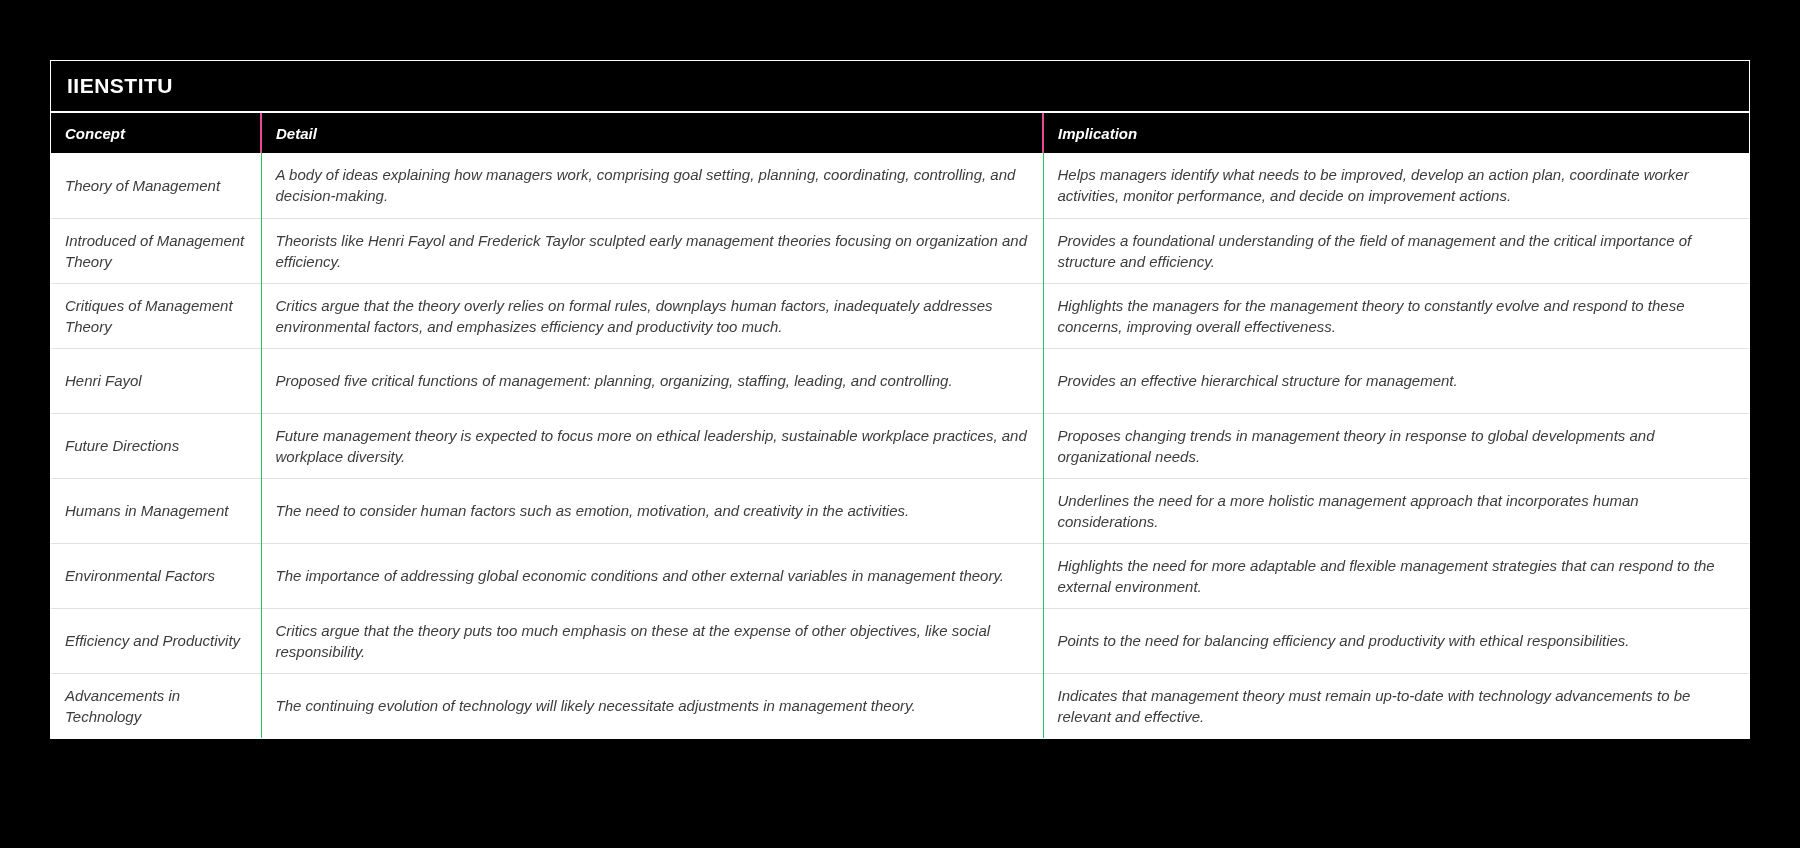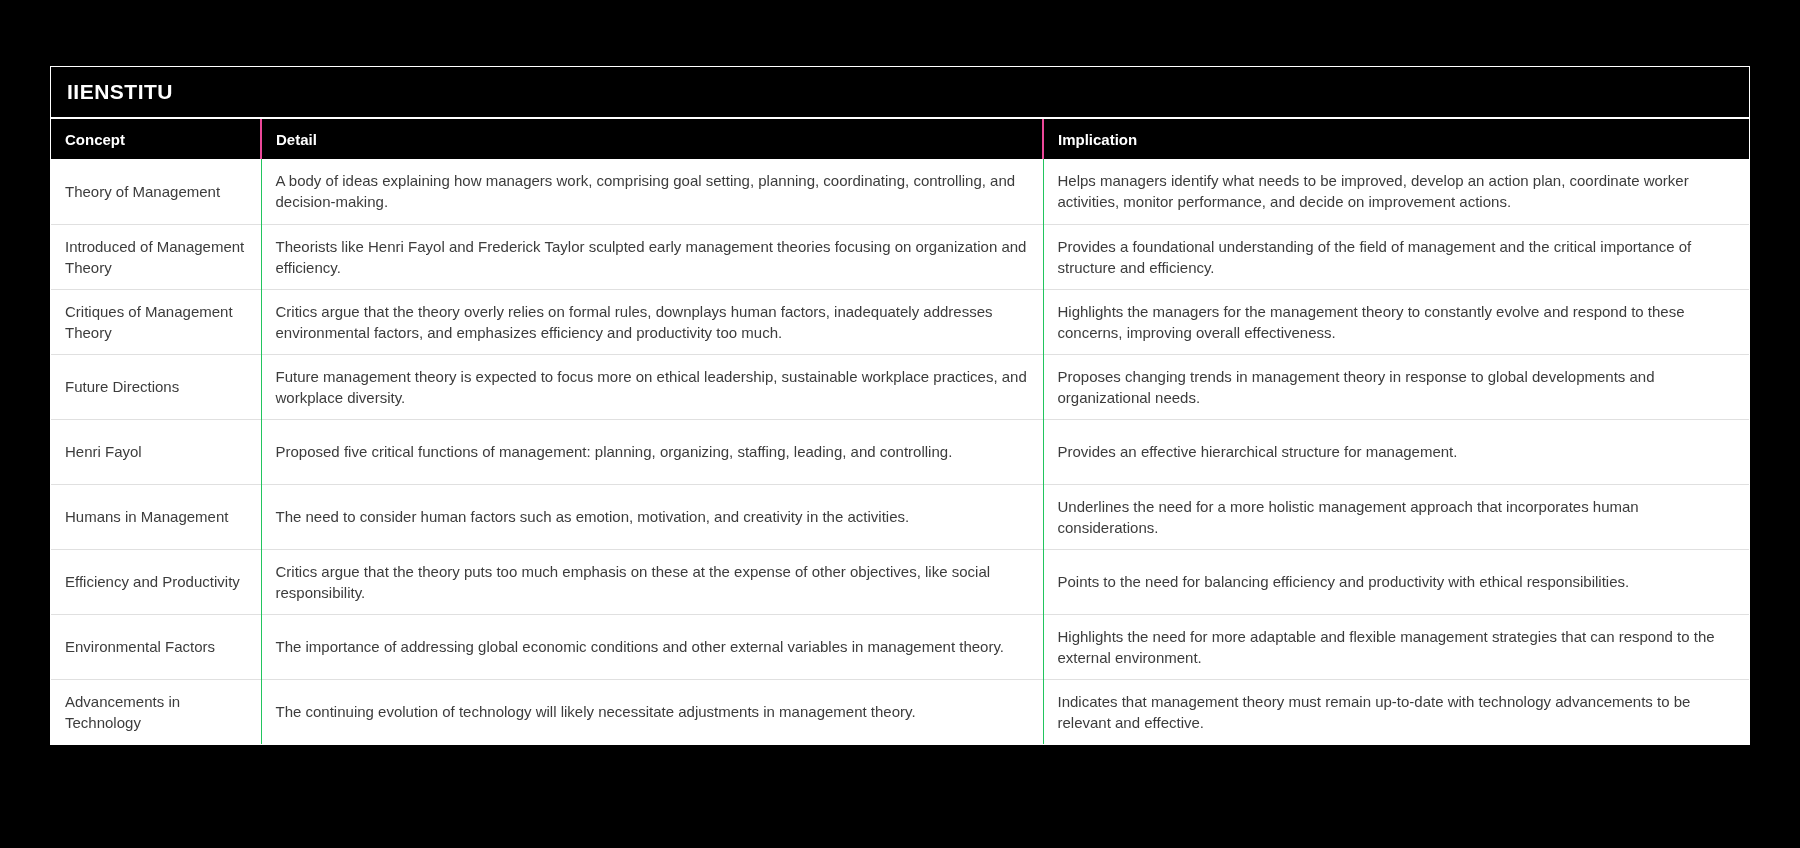--- a/index.html
+++ b/index.html
@@ -4,41 +4,42 @@
 <style>
   * { margin: 0; padding: 0; box-sizing: border-box; }
   html, body {
     width: 1800px; height: 848px;
     background: #000000;
     font-family: "Liberation Sans", "DejaVu Sans", sans-serif;
     overflow: hidden;
   }
   .card {
     position: absolute;
-    left: 50px; top: 66px;
+    left: 50px; top: 60px;
     width: 1700px;
     border: 1px solid #ffffff;
     background: #701a75;
   }
   .title-bar {
     height: 52px;
     background: #000000;
     color: #ffffff;
     display: flex;
     align-items: center;
     padding-left: 16px;
     font-size: 21px;
     font-weight: bold;
     letter-spacing: 0.5px;
     border-bottom: 2px solid #ffffff;
   }
   table {
     width: 100%;
     border-collapse: collapse;
     table-layout: fixed;
+    font-style: italic;
   }
   col.c1 { width: 210px; }
   col.c2 { width: 782px; }
   col.c3 { width: 706px; }
   thead th {
     background: #000000;
     color: #ffffff;
     text-align: left;
     font-size: 15px;
     font-weight: bold;
@@ -90,43 +91,43 @@
         <td>Introduced of Management Theory</td>
         <td>Theorists like Henri Fayol and Frederick Taylor sculpted early management theories focusing on organization and efficiency.</td>
         <td>Provides a foundational understanding of the field of management and the critical importance of structure and efficiency.</td>
       </tr>
       <tr>
         <td>Critiques of Management Theory</td>
         <td>Critics argue that the theory overly relies on formal rules, downplays human factors, inadequately addresses environmental factors, and emphasizes efficiency and productivity too much.</td>
         <td>Highlights the managers for the management theory to constantly evolve and respond to these concerns, improving overall effectiveness.</td>
       </tr>
       <tr>
+        <td>Henri Fayol</td>
+        <td>Proposed five critical functions of management: planning, organizing, staffing, leading, and controlling.</td>
+        <td>Provides an effective hierarchical structure for management.</td>
+      </tr>
+      <tr>
         <td>Future Directions</td>
         <td>Future management theory is expected to focus more on ethical leadership, sustainable workplace practices, and workplace diversity.</td>
         <td>Proposes changing trends in management theory in response to global developments and organizational needs.</td>
-      </tr>
-      <tr>
-        <td>Henri Fayol</td>
-        <td>Proposed five critical functions of management: planning, organizing, staffing, leading, and controlling.</td>
-        <td>Provides an effective hierarchical structure for management.</td>
       </tr>
       <tr>
         <td>Humans in Management</td>
         <td>The need to consider human factors such as emotion, motivation, and creativity in the activities.</td>
         <td>Underlines the need for a more holistic management approach that incorporates human considerations.</td>
       </tr>
       <tr>
+        <td>Environmental Factors</td>
+        <td>The importance of addressing global economic conditions and other external variables in management theory.</td>
+        <td>Highlights the need for more adaptable and flexible management strategies that can respond to the external environment.</td>
+      </tr>
+      <tr>
         <td>Efficiency and Productivity</td>
         <td>Critics argue that the theory puts too much emphasis on these at the expense of other objectives, like social responsibility.</td>
         <td>Points to the need for balancing efficiency and productivity with ethical responsibilities.</td>
-      </tr>
-      <tr>
-        <td>Environmental Factors</td>
-        <td>The importance of addressing global economic conditions and other external variables in management theory.</td>
-        <td>Highlights the need for more adaptable and flexible management strategies that can respond to the external environment.</td>
       </tr>
       <tr>
         <td>Advancements in Technology</td>
         <td>The continuing evolution of technology will likely necessitate adjustments in management theory.</td>
         <td>Indicates that management theory must remain up-to-date with technology advancements to be relevant and effective.</td>
       </tr>
     </tbody>
   </table>
 </div>
 

